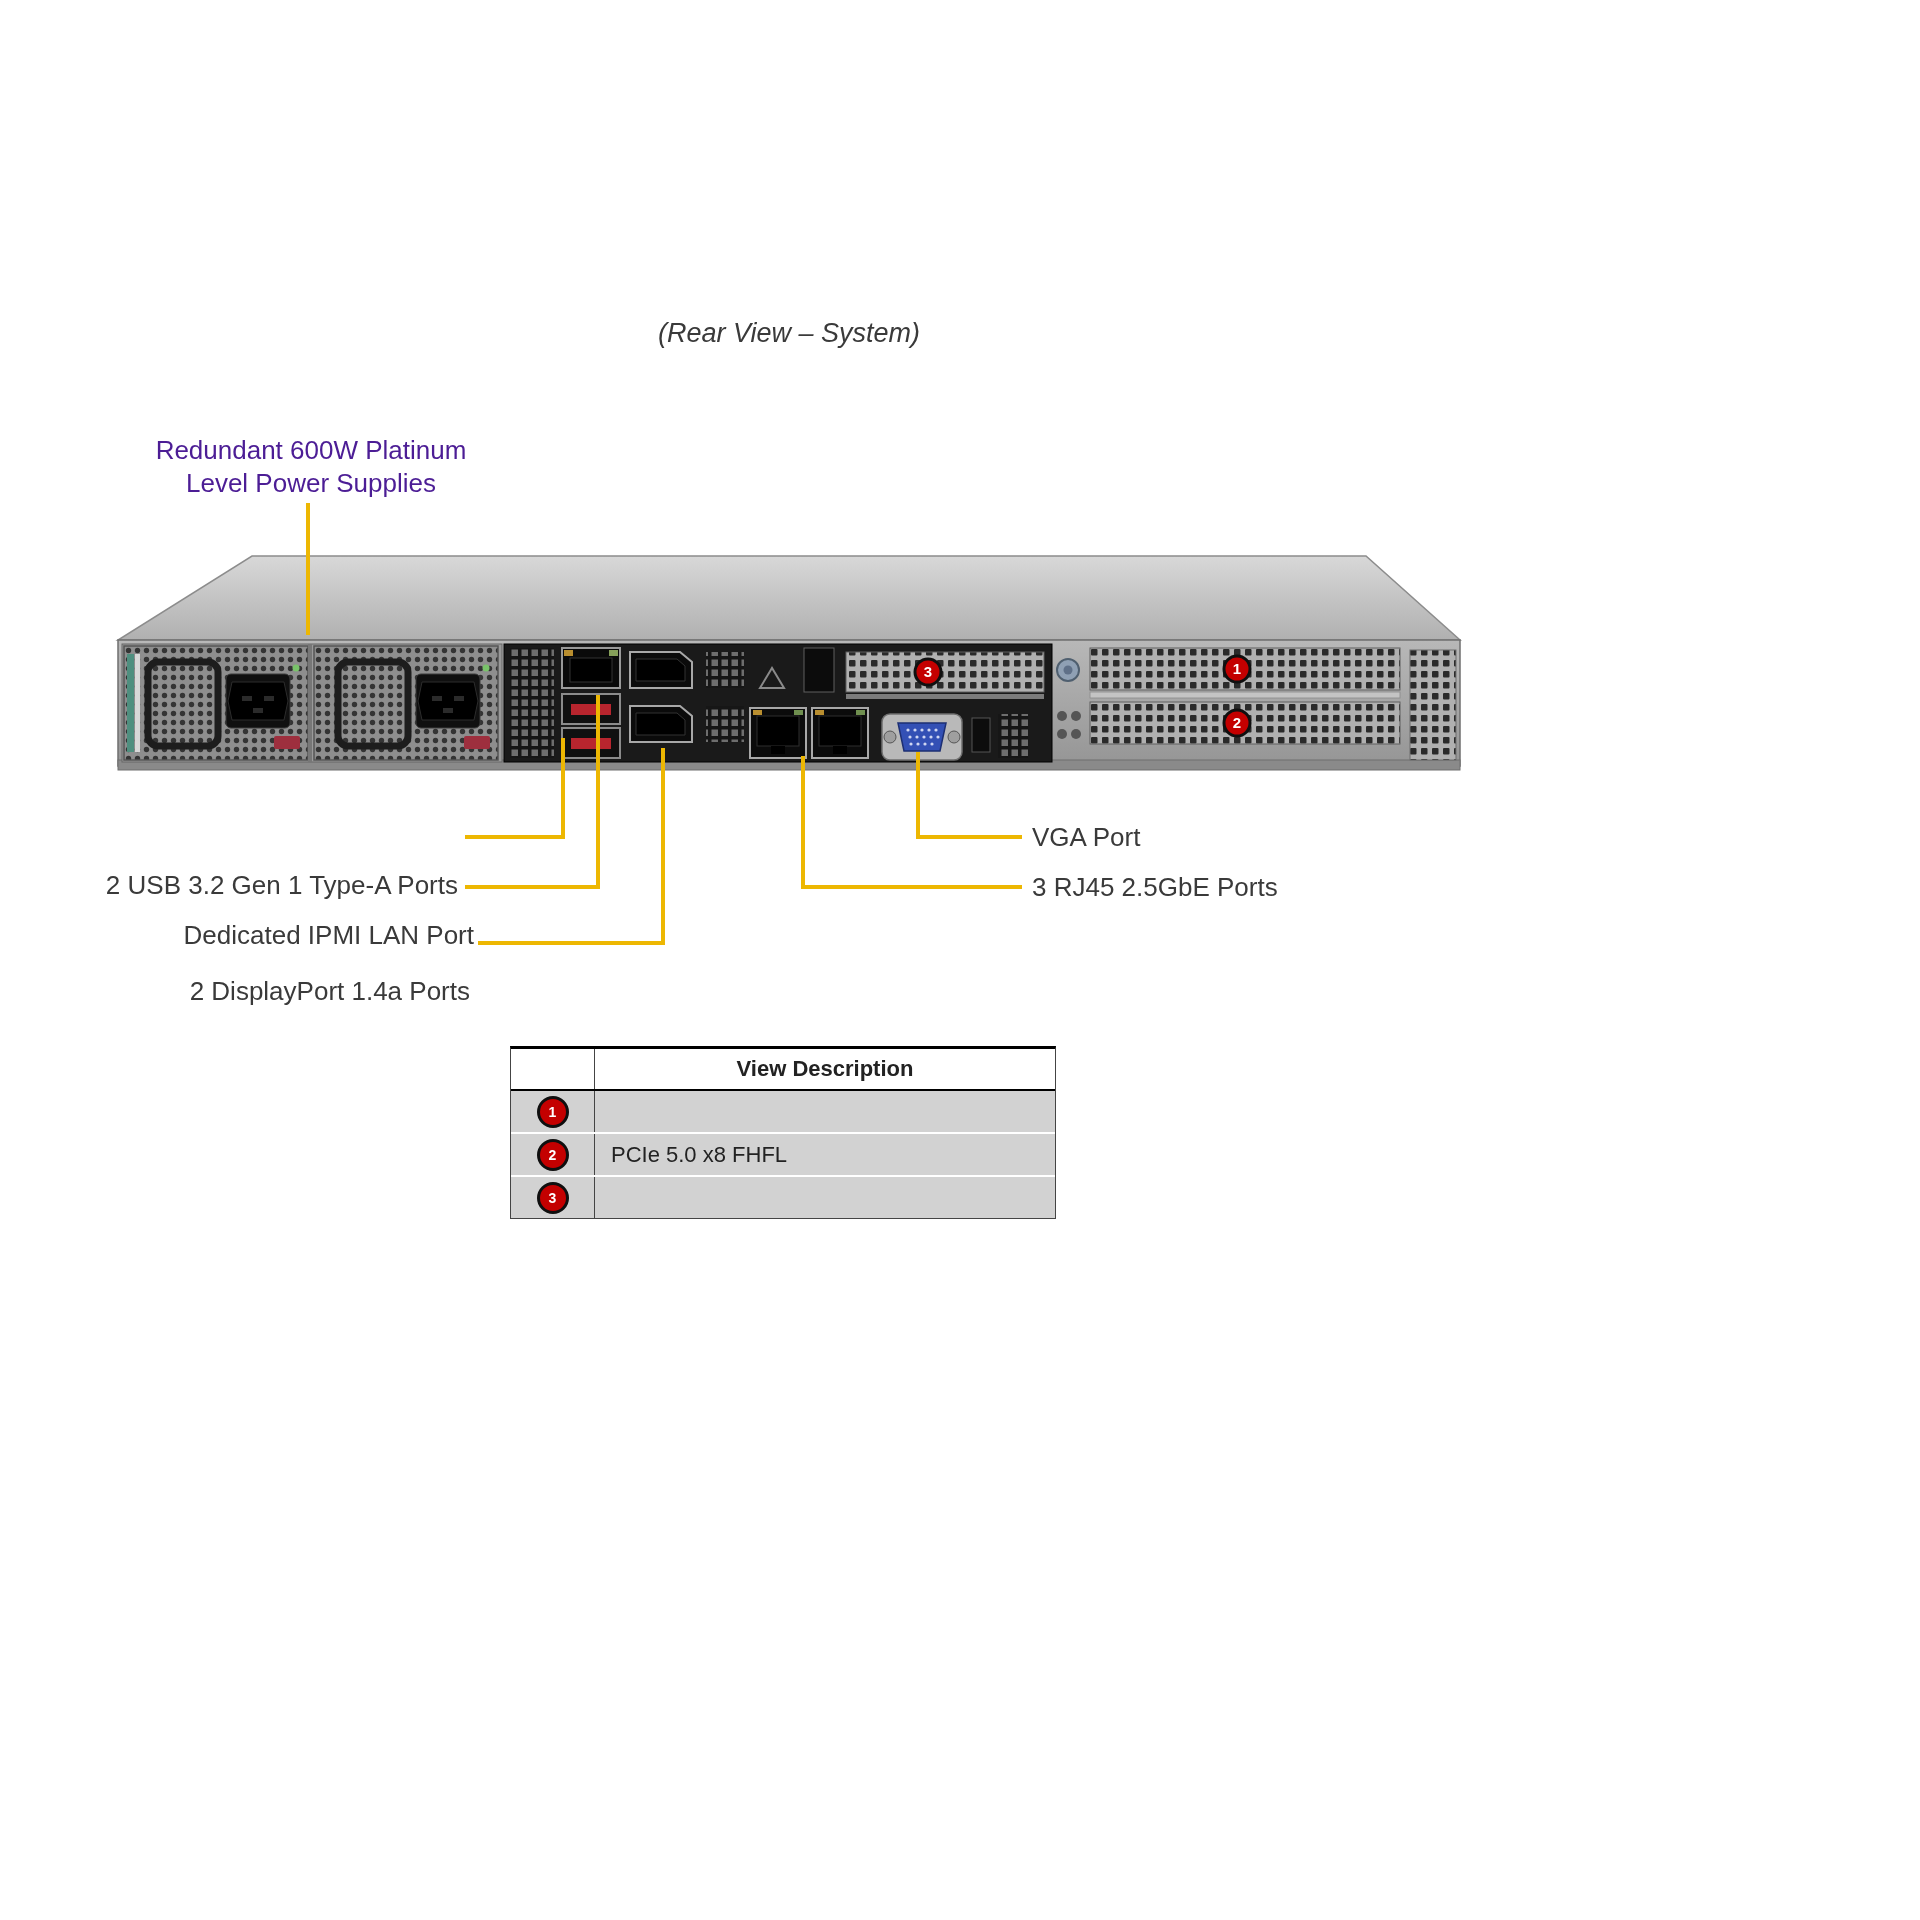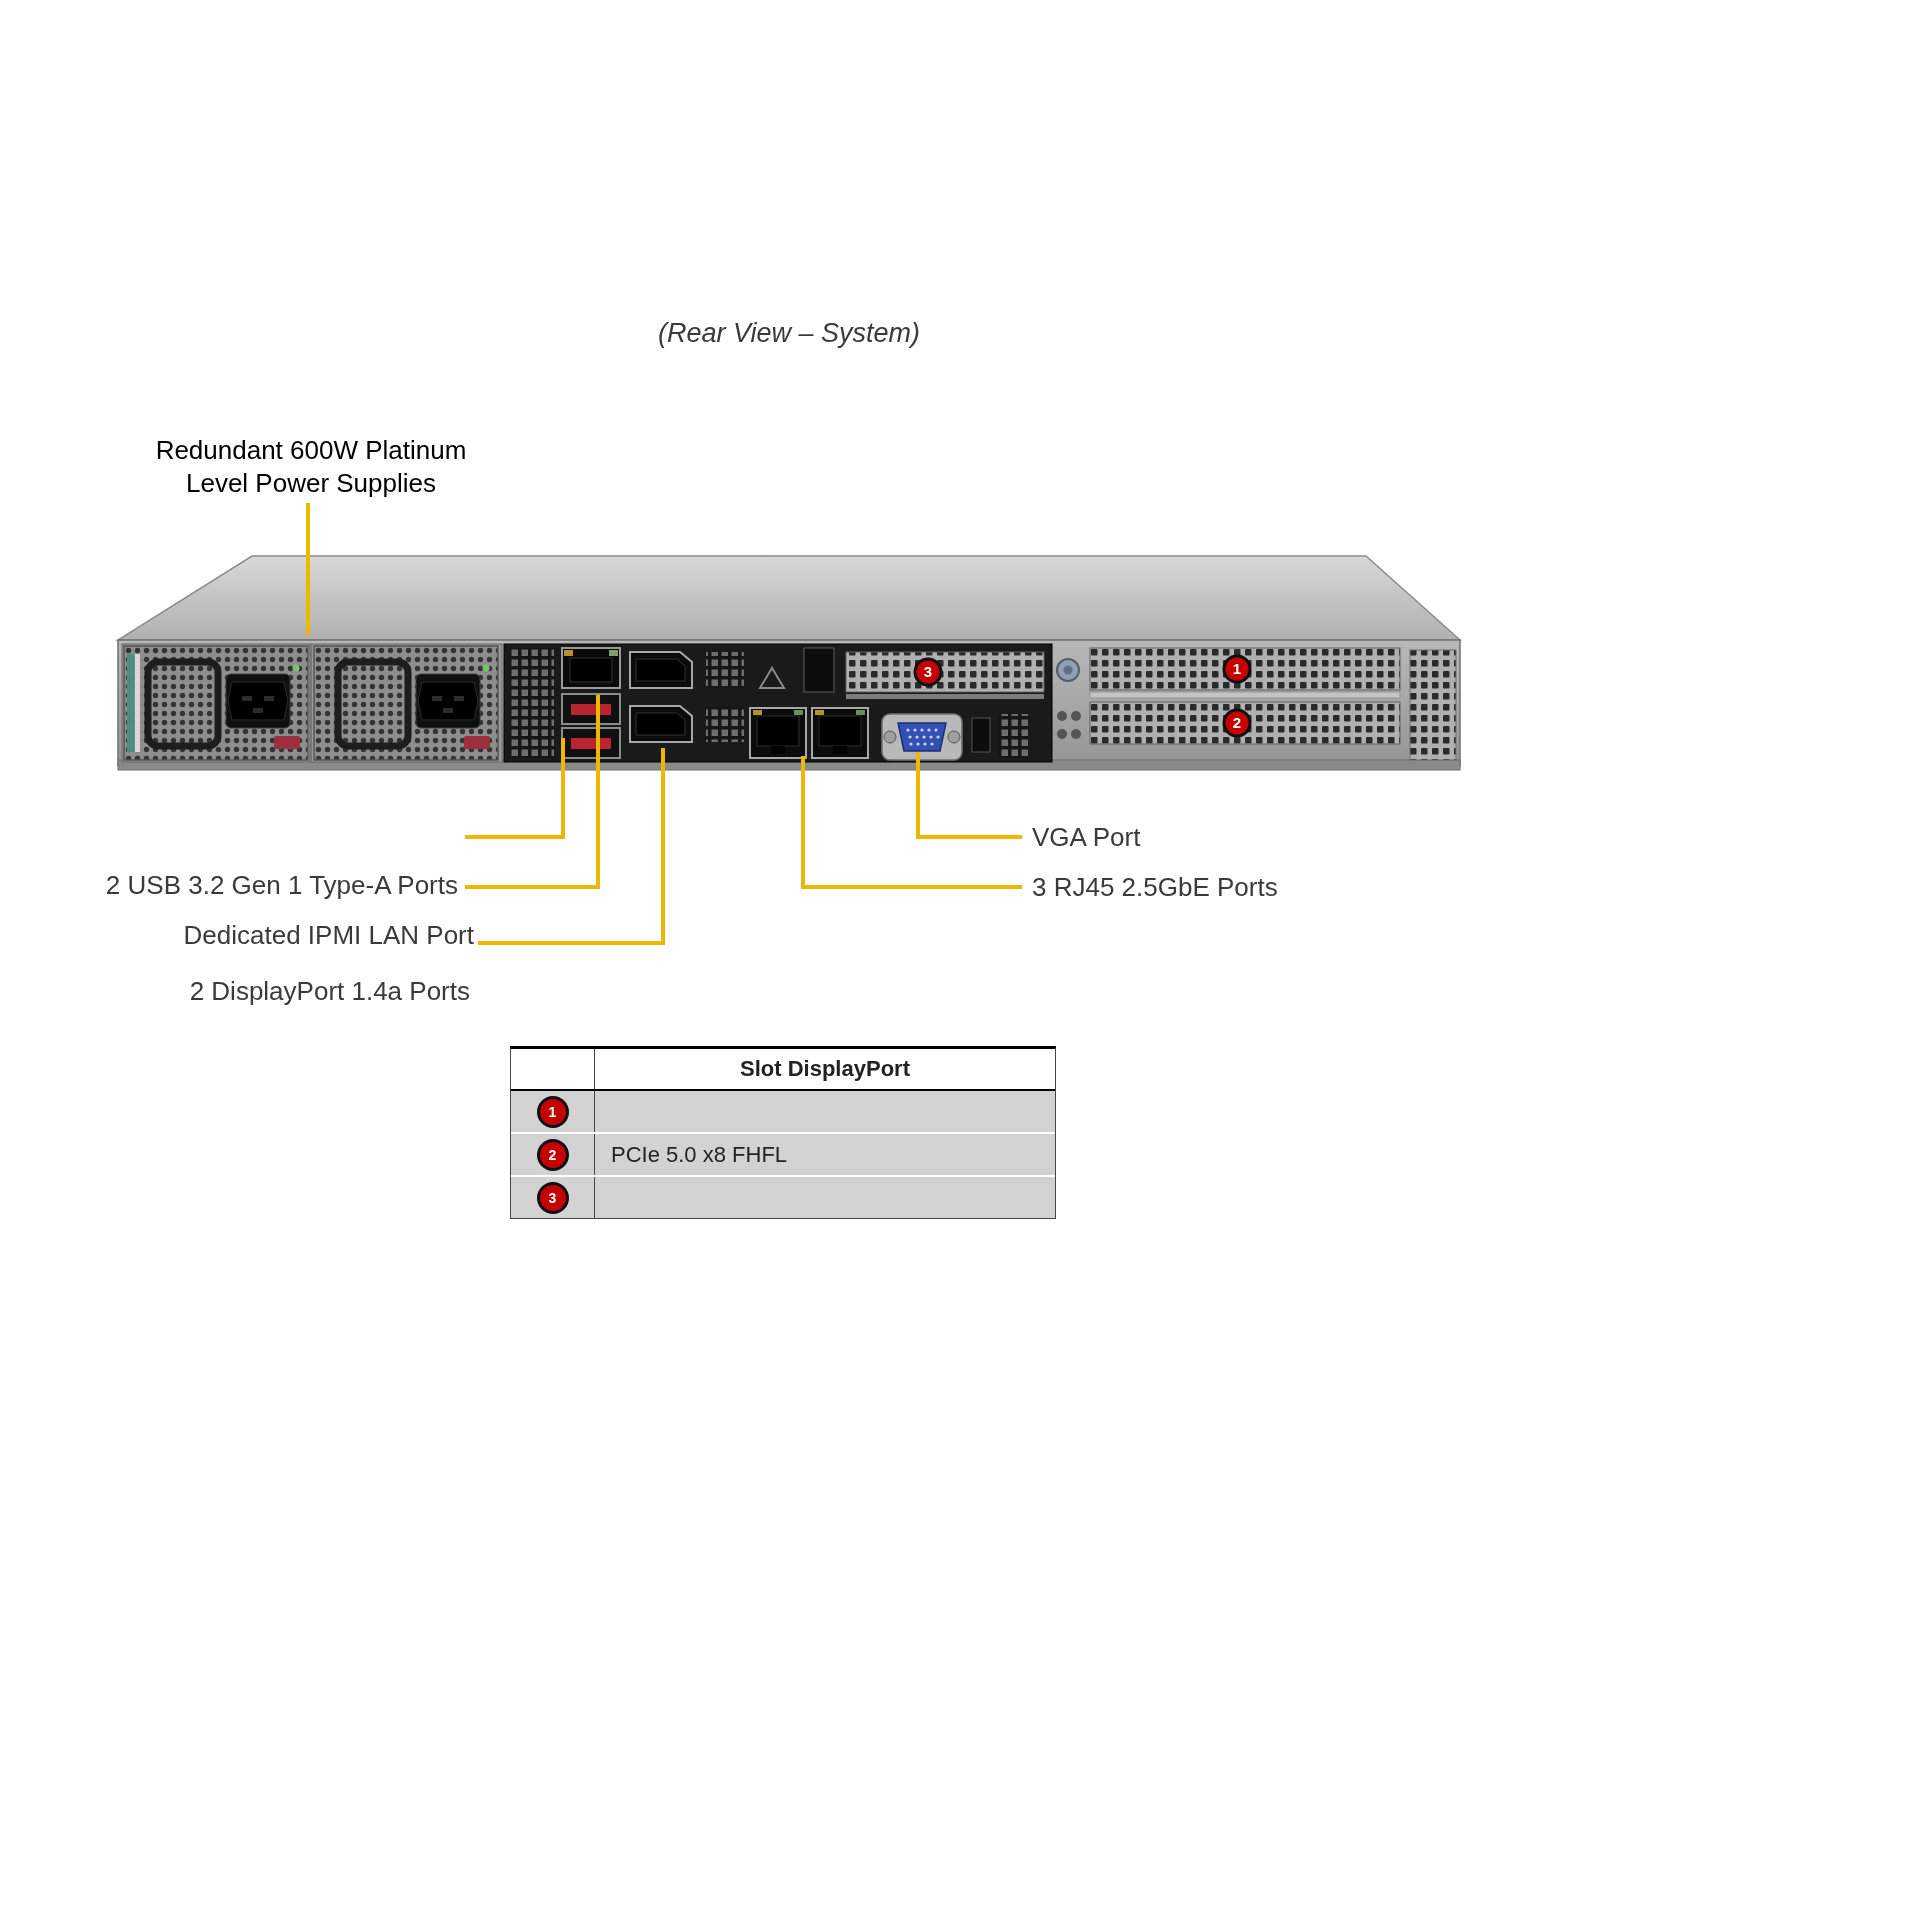--- a/index.html
+++ b/index.html
@@ -4,21 +4,21 @@
 <style>
   html,body{margin:0;padding:0;background:#fff;}
   .canvas{
     position:relative;width:1920px;height:1616px;background:#ffffff;
     font-family:"Liberation Sans",sans-serif;color:#363636;overflow:hidden;
   }
   .lbl{position:absolute;font-size:26px;color:#3a3a3a;white-space:nowrap;}
   .lbl.right{text-align:right;margin-top:48px;}
   .title{position:absolute;font-size:27px;font-style:italic;color:#3a3a3a;white-space:nowrap;}
   .psu-label{position:absolute;left:152px;top:434px;width:318px;text-align:center;
-    font-size:26px;line-height:33px;color:#000000;}
+    font-size:26px;line-height:33px;color:#4c1d95;}
   .leader{position:absolute;background:#EDB702;}
   
   .slot-table{
     position:absolute;left:510px;top:1046px;width:546px;
     border:1px solid #444;border-top:3px solid #000;box-sizing:border-box;
     font-size:22px;color:#222;
   }
   .slot-table .hdr{display:flex;height:40px;background:#fff;border-bottom:2px solid #000;}
   .slot-table .row{display:flex;height:41px;background:#d2d2d2;border-bottom:2px solid #fff;}
   .slot-table .row:last-child{border-bottom:none;}
@@ -232,21 +232,21 @@
 
   <div class="lbl right" style="left:100px;top:822px;width:358px;">2 USB 3.2 Gen 1 Type-A Ports</div>
   <div class="lbl right" style="left:116px;top:872px;width:358px;">Dedicated IPMI LAN Port</div>
   <div class="lbl right" style="left:100px;top:928px;width:370px;">2 DisplayPort 1.4a Ports</div>
   <div class="lbl" style="left:1032px;top:822px;">VGA Port</div>
   <div class="lbl" style="left:1032px;top:872px;">3 RJ45 2.5GbE Ports</div>
 
   <div class="slot-table">
     <div class="hdr">
       <div class="c1"></div>
-      <div class="c2">Slot DisplayPort</div>
+      <div class="c2">View Description</div>
     </div>
     <div class="row">
       <div class="c1">
         <div class="numcircle">1</div>
       </div>
     </div>
     <div class="row">
       <div class="c1">
         <div class="numcircle">2</div>
       </div>

